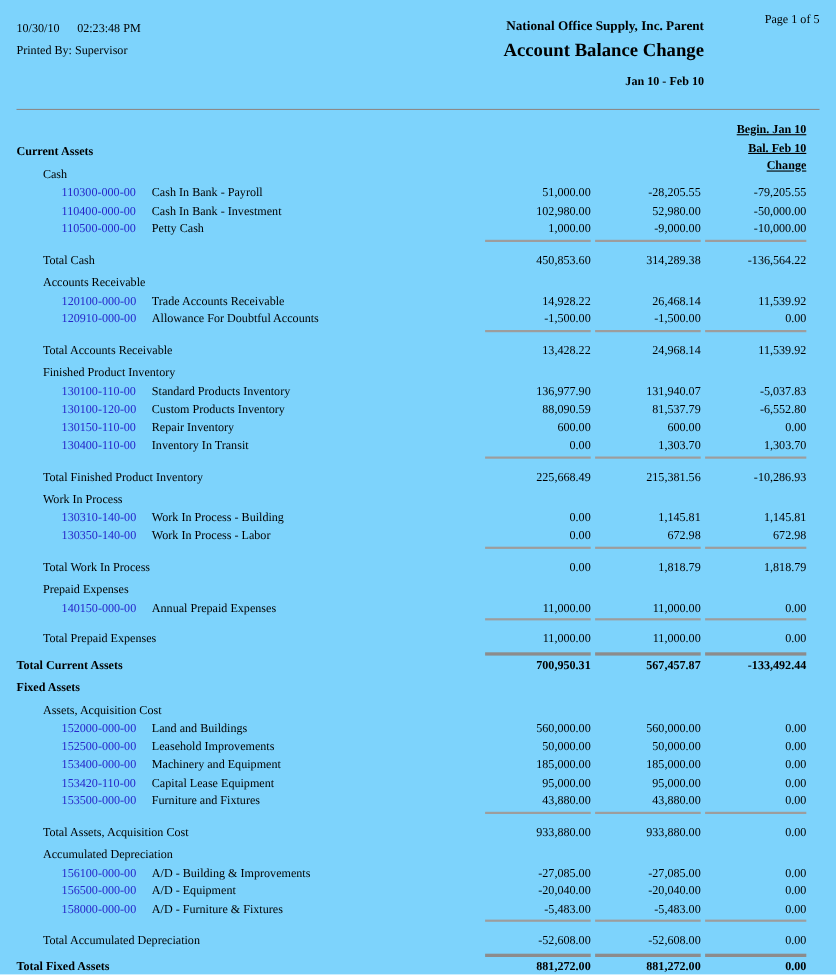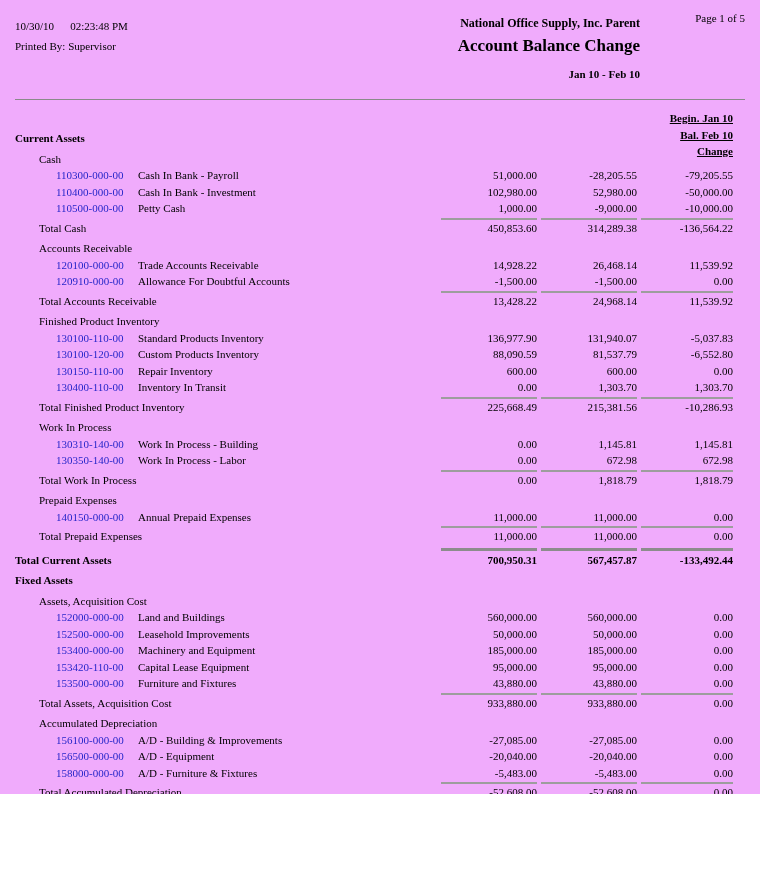--- a/index.html
+++ b/index.html
@@ -1,17 +1,17 @@
 <!DOCTYPE html>
 <html style="--link: #2626c9;"><head>
 <meta charset="utf-8">
 <style>
   html,body { margin:0; padding:0; background:#fff; }
   .page {
-    position:relative; width:760px; height:794px; background:#f0abfc;
+    position:relative; width:760px; height:886px; background:#7dd3fc;
     font-family:"Liberation Serif", serif; font-size:11px; color:#000;
     overflow:hidden;
   }
   
   .hdr-left  { position:absolute; left:15px;  top:16px; line-height:20px; }
   .hdr-left .time { margin-left:16px; }
   .hdr-right { position:absolute; right:15px; top:12px; }
   .hdr-center{ position:absolute; left:120px; right:120px; top:16px; text-align:right; }
   .company { font-weight:bold; font-size:12px; }
   .rpt-title { font-weight:bold; font-size:17px; margin-top:5px; }
@@ -29,21 +29,21 @@
   .colheads span { text-decoration:underline; }
   
   .report-body { position:absolute; left:0; right:0; top:128px; }
   .row.section    { font-weight:bold; margin-top:4px; }
   .row.section:first-child { margin-top:2px; }
   .row.subsection { margin-top:4px; }
   .row.subsection .lbl, .row.subtotal .lbl { padding-left:24px; }
   .row.account .lbl { padding-left:41px; white-space:nowrap; }
   .acct { display:inline-block; width:82px; color:var(--link, #2626c9); }
   .row.subtotal { margin-top:1px; margin-bottom:2px; }
-  .row.subtotal .n1, .row.subtotal .n2, .row.subtotal .n3 { border-top:2px solid #9d9d9d; padding-top:0; }
+  .row.subtotal .n1, .row.subtotal .n2, .row.subtotal .n3 { border-top:2px solid #9d9d9d; padding-top:9px; }
   .row.grandtotal { font-weight:bold; margin-top:3px; margin-bottom:3px; }
   .row.grandtotal .n1, .row.grandtotal .n2, .row.grandtotal .n3 { border-top:3px solid #8c8c8c; padding-top:1px; }
 </style>
 </head>
 <body>
 
 <div class="page">
 
   <div class="hdr-left">
     <div>

